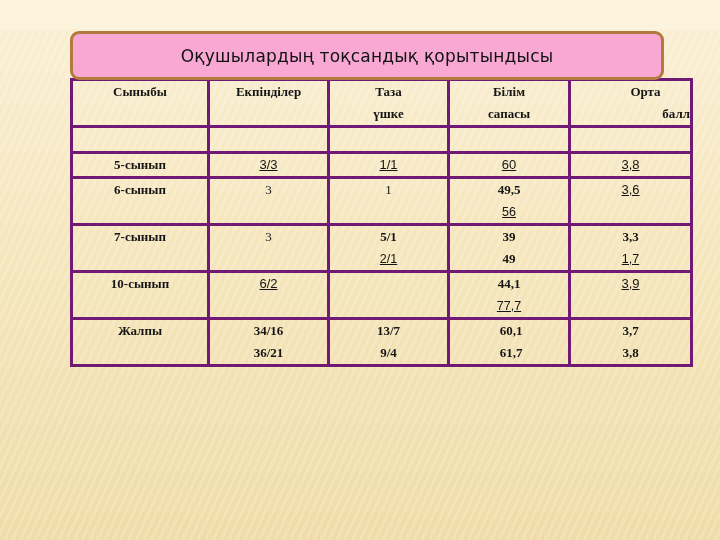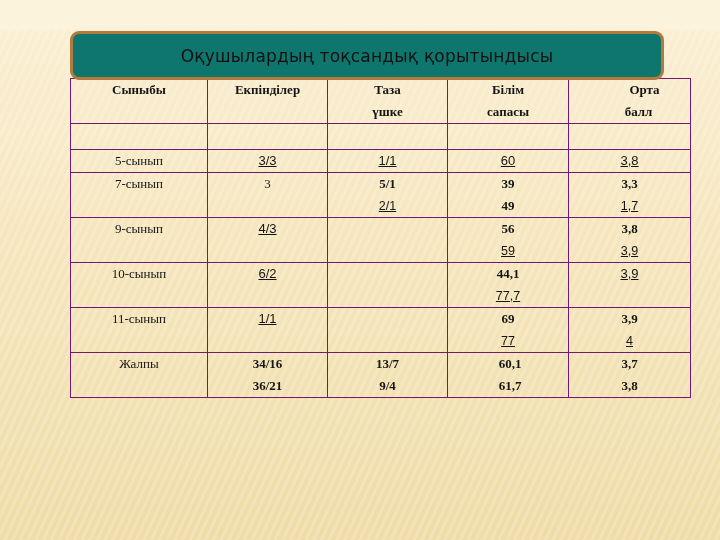--- a/index.html
+++ b/index.html
@@ -9,40 +9,40 @@
       repeating-linear-gradient(115deg, rgba(255,255,255,0.18) 0px, rgba(255,255,255,0.18) 3px, rgba(0,0,0,0) 3px, rgba(0,0,0,0) 7px),
       linear-gradient(180deg, #fbf0d6 0%, #f6e7bf 40%, #efdca8 100%);
     font-family: "Liberation Serif", serif;
   }
   .top-band {
     position:absolute; left:0; top:0; width:720px; height:30px;
     background:#fcf3dc;
   }
   .title-box {
     position:absolute; left:70px; top:31px; width:588px; height:43px;
-    background:#0f766e; border:3px solid #b27a3c; border-radius:9px;
+    background:#f9a8d4; border:3px solid #b27a3c; border-radius:9px;
     display:flex; align-items:center; justify-content:center;
     font-family: "DejaVu Sans", sans-serif; font-size:17px; color:#111;
     letter-spacing:0.2px; z-index:2;
   }
   table.grades {
     position:absolute; left:70px; top:78px;
     border-collapse:collapse; table-layout:fixed;
     width:620px; z-index:1;
   }
   table.grades td {
-    border:1px solid #701a75; vertical-align:top; padding:0;
+    border:3px solid #701a75; vertical-align:top; padding:0;
     font-size:13px; color:#151515; text-align:center;
     line-height:22px;
   }
   .h { font-weight:bold; font-size:14px; }
   .b { font-weight:bold; }
   .sans { font-family:"Liberation Sans", sans-serif; font-size:12.5px;text-decoration:underline; }
   .left { text-align:center; padding-left:4px !important; }
-  .lbl { font-weight:normal; font-size:13px; }
+  .lbl { font-weight:bold; font-size:13px; }
   .cell-line { display:block; }
 </style>
 </head>
 <body>
 
 <div class="top-band"></div>
 
 <div class="title-box">
   <span>Оқушылардың тоқсандық қорытындысы</span>
 </div>
@@ -62,96 +62,80 @@
     <td class="h">
       <span class="cell-line">Таза</span>
       <span class="cell-line">үшке</span>
     </td>
     <td class="h">
       <span class="cell-line">Білім</span>
       <span class="cell-line">сапасы</span>
     </td>
     <td class="h">
       <span class="cell-line" style="padding-left:30px">Орта</span>
-      <span class="cell-line" style="text-align:center;padding-left:18px">балл</span>
+      <span class="cell-line" style="text-align:right;padding-left:18px">балл</span>
     </td>
   </tr>
   <tr style="height:26px">
     <td></td>
         <td></td>
         <td></td>
         <td></td>
         <td></td>
   </tr>
 
   <tr style="height:21px">
     <td class="lbl"><span>5-сынып</span></td>
     <td class="sans"><span>3/3</span></td>
     <td class="sans"><span>1/1</span></td>
     <td class="sans"><span>60</span></td>
     <td class="sans"><span>3,8</span></td>
   </tr>
 
+  <tr style="height:44px">
+    <td class="lbl"><span>6-сынып</span></td>
+    <td><span>3</span></td>
+    <td><span>1</span></td>
+    <td>
+      <span class="cell-line b">49,5</span>
+      <span class="cell-line sans">56</span>
+    </td>
+    <td class="sans"><span>3,6</span></td>
+  </tr>
 
   <tr style="height:44px">
     <td class="lbl"><span>7-сынып</span></td>
     <td><span>3</span></td>
     <td>
       <span class="cell-line b">5/1</span>
       <span class="cell-line sans">2/1</span>
     </td>
     <td>
       <span class="cell-line b">39</span>
       <span class="cell-line b">49</span>
     </td>
     <td>
       <span class="cell-line b">3,3</span>
       <span class="cell-line sans">1,7</span>
     </td>
   </tr>
 
 
-  <tr style="height:44px">
-    <td class="lbl"><span>9-сынып</span></td>
-    <td class="sans"><span>4/3</span></td>
-    <td></td>
-    <td>
-      <span class="cell-line b">56</span>
-      <span class="cell-line sans">59</span>
-    </td>
-    <td>
-      <span class="cell-line b">3,8</span>
-      <span class="cell-line sans">3,9</span>
-    </td>
-  </tr>
 
   <tr style="height:44px">
     <td class="lbl"><span>10-сынып</span></td>
     <td class="sans"><span>6/2</span></td>
     <td></td>
     <td>
       <span class="cell-line b">44,1</span>
       <span class="cell-line sans">77,7</span>
     </td>
     <td class="sans"><span>3,9</span></td>
   </tr>
 
-  <tr style="height:43px">
-    <td class="lbl"><span>11-сынып</span></td>
-    <td class="sans"><span>1/1</span></td>
-    <td></td>
-    <td>
-      <span class="cell-line b">69</span>
-      <span class="cell-line sans">77</span>
-    </td>
-    <td>
-      <span class="cell-line b">3,9</span>
-      <span class="cell-line sans">4</span>
-    </td>
-  </tr>
 
   <tr style="height:43px">
     <td class="lbl"><span>Жалпы</span></td>
     <td>
       <span class="cell-line b">34/16</span>
       <span class="cell-line b">36/21</span>
     </td>
     <td>
       <span class="cell-line b">13/7</span>
       <span class="cell-line b">9/4</span>

